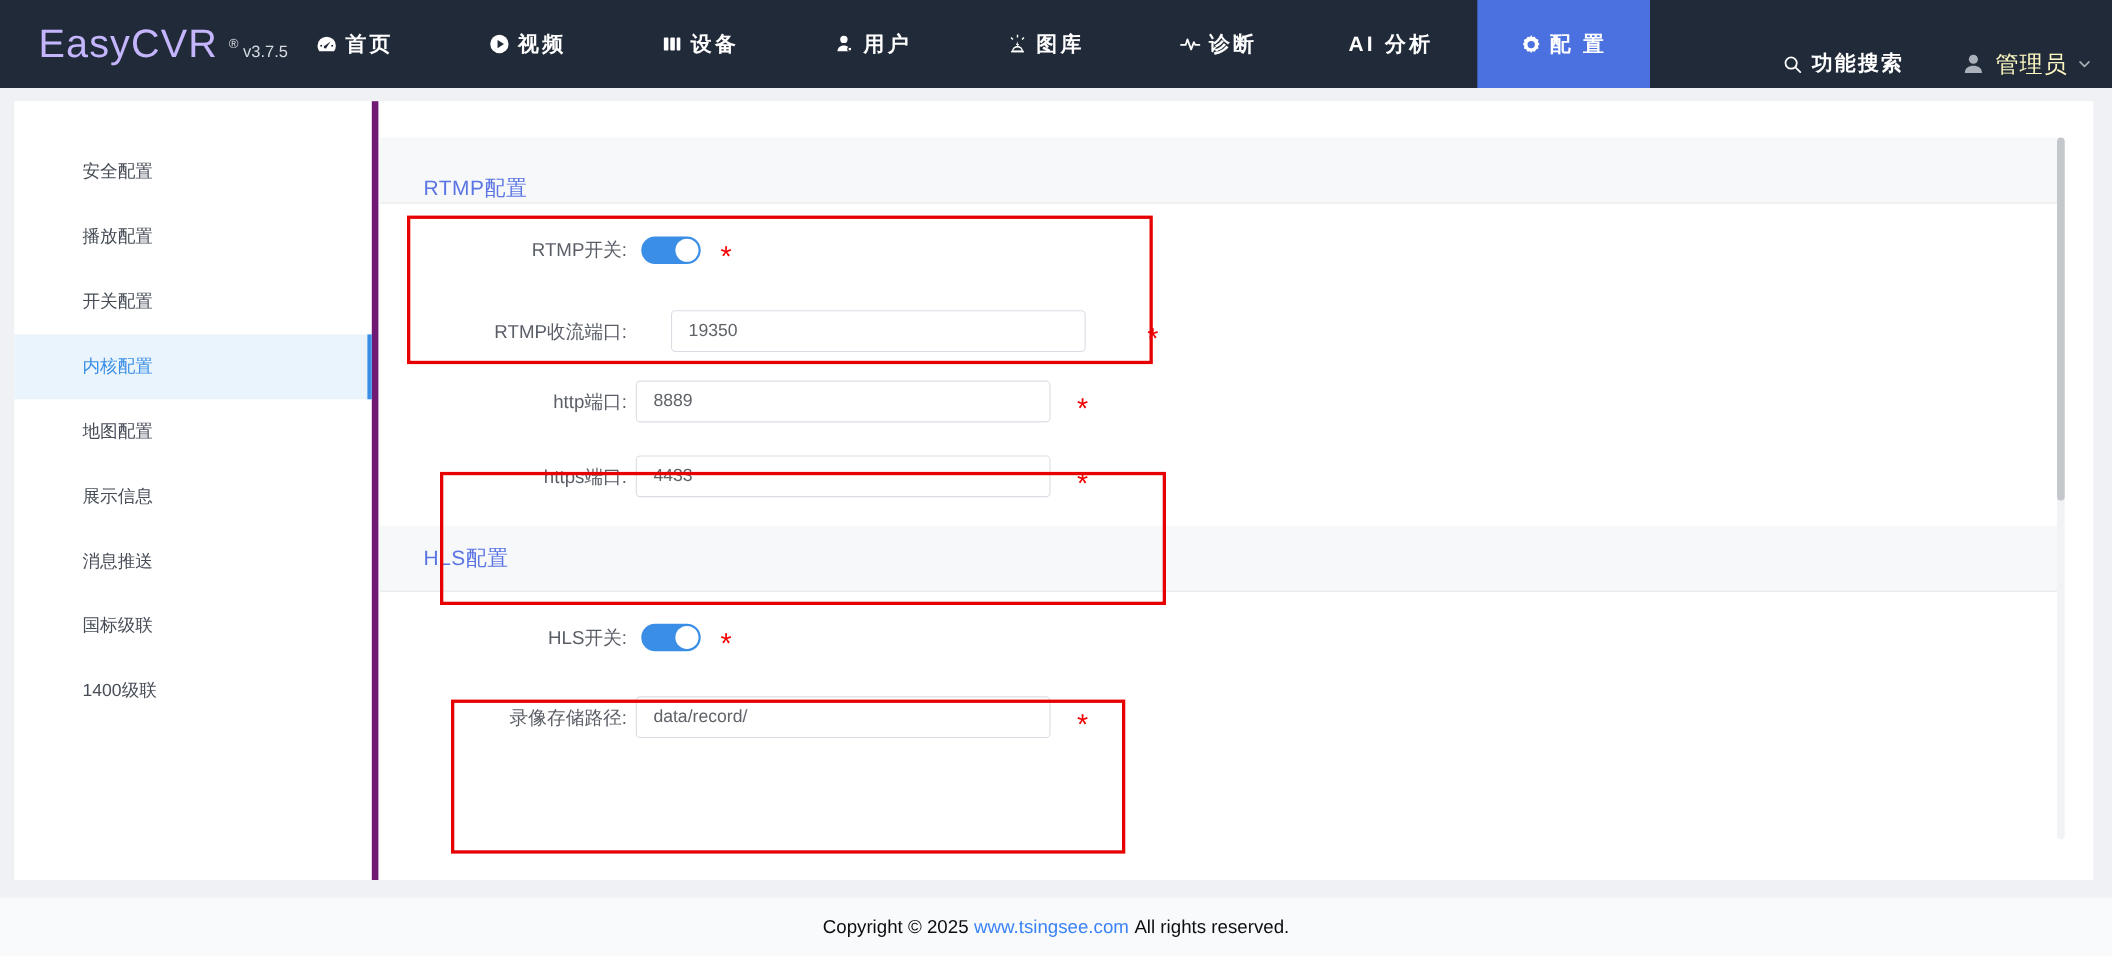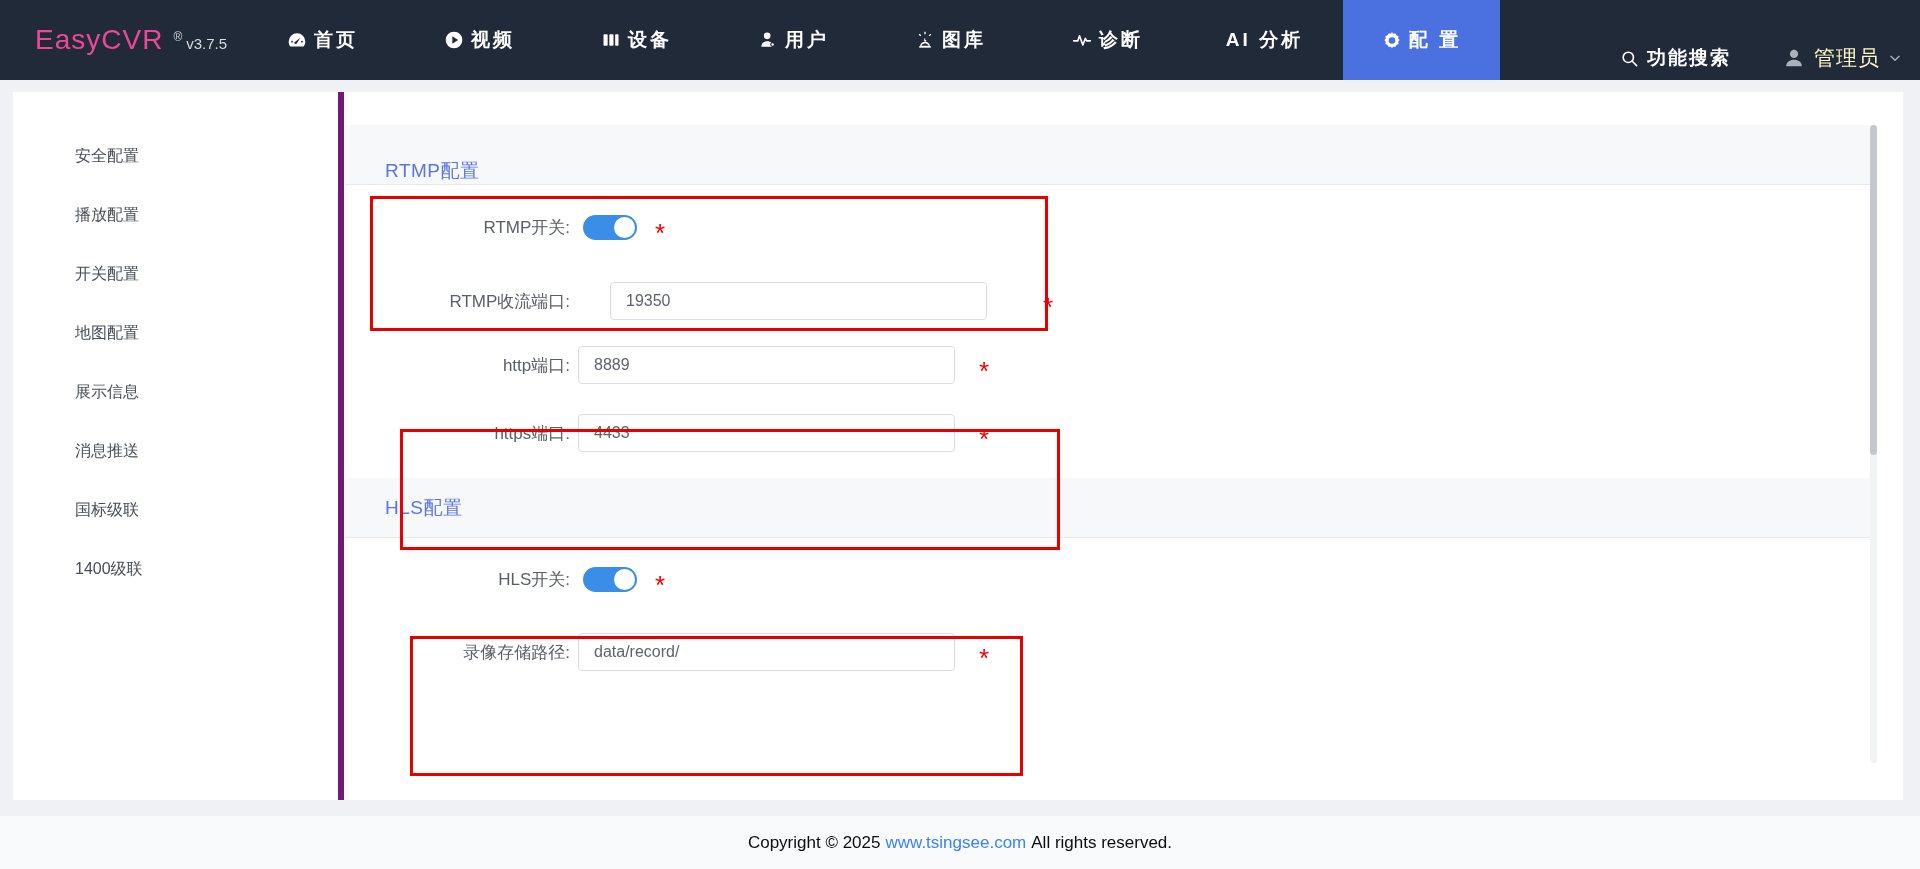--- a/index.html
+++ b/index.html
@@ -3,21 +3,21 @@
 <meta charset="utf-8">
 <style>
   * { margin:0; padding:0; box-sizing:border-box; }
   html,body { width:1920px; height:869px; overflow:hidden;
     font-family:"Liberation Sans","DejaVu Sans",sans-serif; background:#f0f1f4; }
 
   
   .navbar { position:absolute; left:0; top:0; width:1920px; height:80px;
     background:#212a38; display:flex; align-items:center; color:#fff; }
   .logo-wrap { display:flex; align-items:baseline; padding-left:35px; width:244px; flex:0 0 auto; }
-  .logo { font-size:28px; font-weight:500; letter-spacing:1px; color:#ec4899; }
+  .logo { font-size:36px; font-weight:500; letter-spacing:1px; color:#c4b5fd; }
   .reg { font-size:12px; color:#d7dbe2; margin-left:10px; position:relative; top:-8px; }
   .version { font-size:15px; color:#d7dbe2; margin-left:4px; font-weight:300; }
   .nav-menu { display:flex; height:80px; flex:0 0 auto; }
   .nav-item { width:157px; height:80px; display:flex; align-items:center; justify-content:center;
     font-size:19px; font-weight:bold; letter-spacing:3px; cursor:pointer; white-space:nowrap; }
   .nav-item .nicon { width:20px; height:20px; margin-right:7px; display:inline-flex; flex:0 0 auto; }
   .nav-item.active { background:#4a71df; }
   .nav-right { margin-left:auto; display:flex; align-items:center; padding-right:18px;margin-top:36px; }
   .fn-search { display:flex; align-items:center; font-size:19px; font-weight:bold; letter-spacing:2px; cursor:pointer; }
   .fn-search .nicon { width:19px; height:19px; margin-right:8px; }
@@ -191,20 +191,23 @@
   <div class="sidebar">
     <div class="side-item">
         <span>安全配置</span>
       </div>
     <div class="side-item">
         <span>播放配置</span>
       </div>
     <div class="side-item">
         <span>开关配置</span>
       </div>
+    <div class="side-item active">
+        <span>内核配置</span>
+      </div>
     <div class="side-item">
         <span>地图配置</span>
       </div>
     <div class="side-item">
         <span>展示信息</span>
       </div>
     <div class="side-item">
         <span>消息推送</span>
       </div>
     <div class="side-item">

